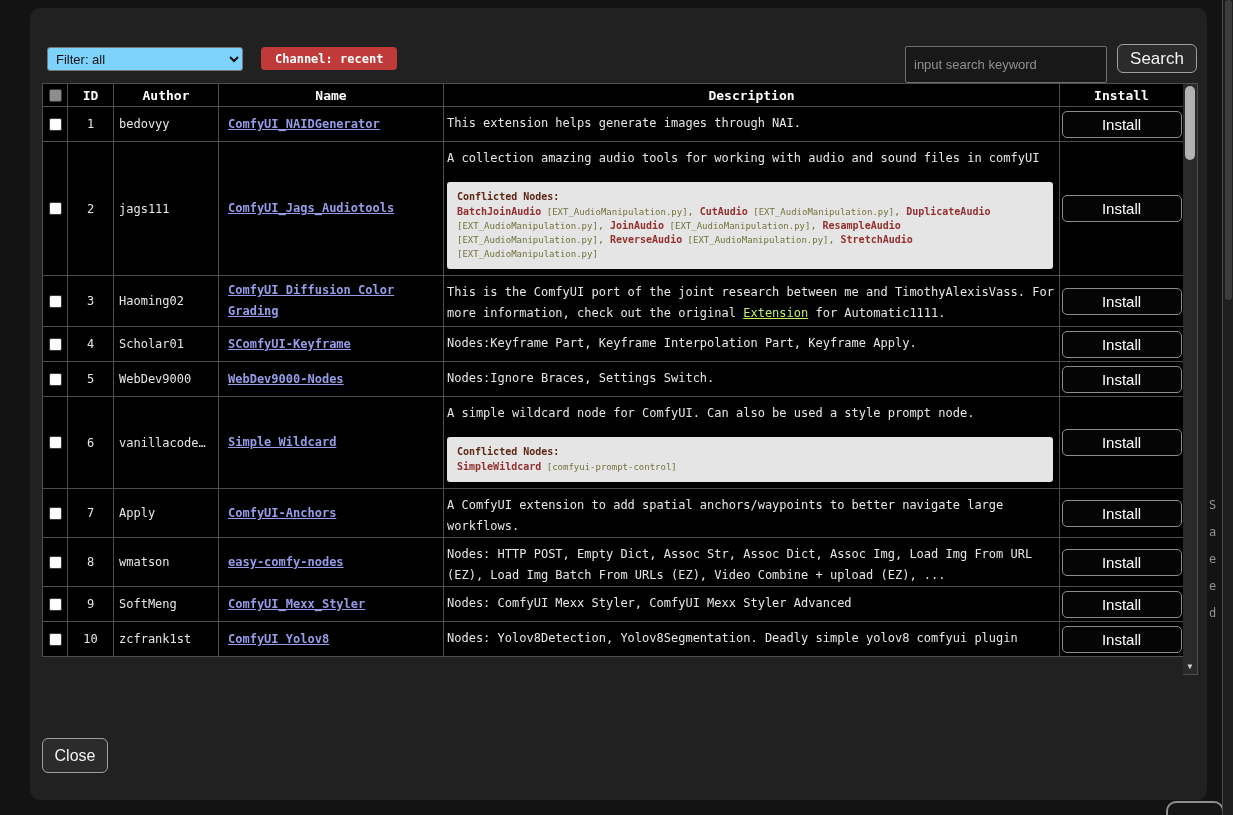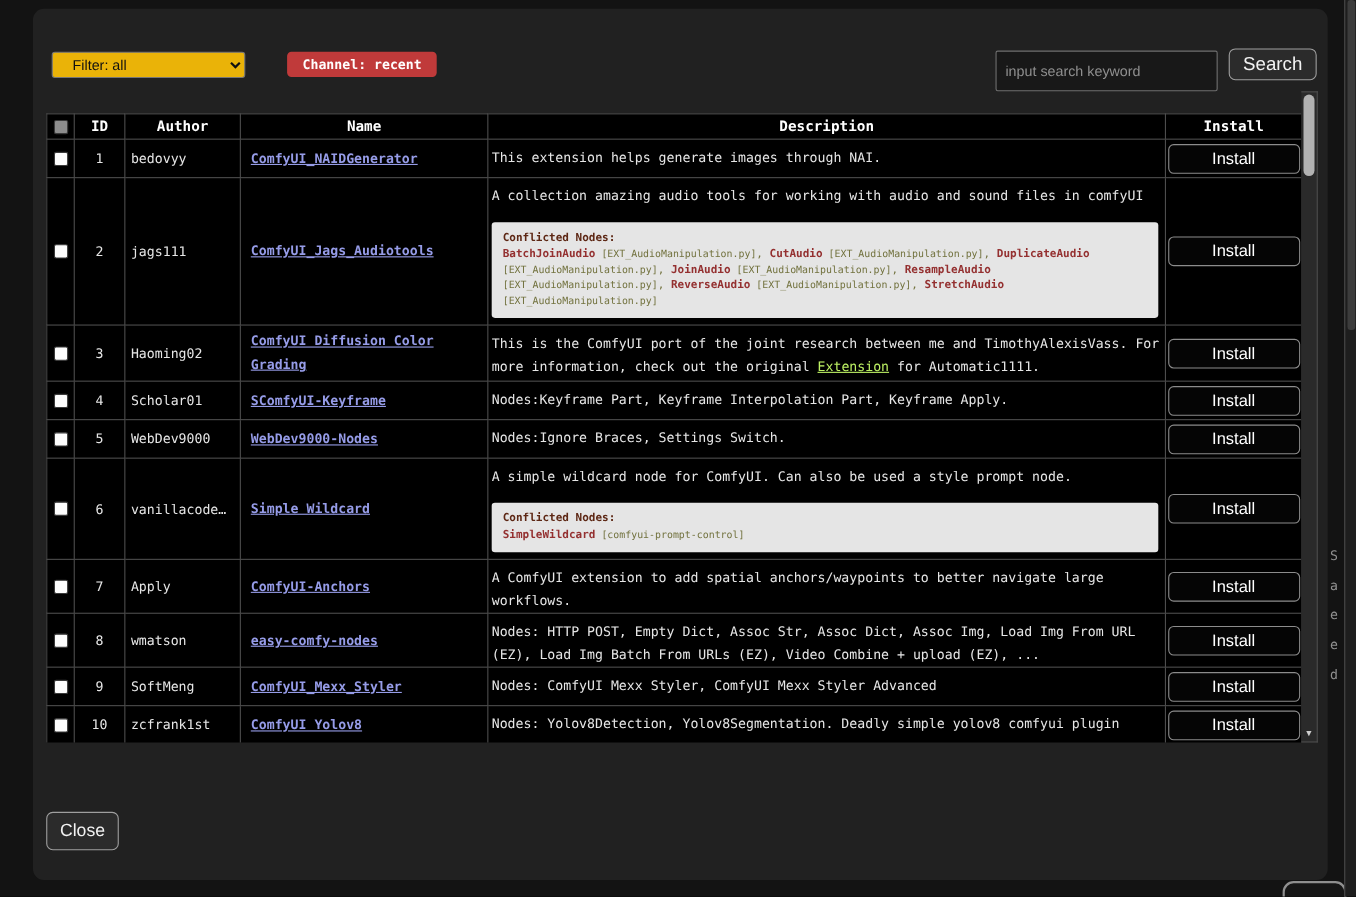--- a/index.html
+++ b/index.html
@@ -2,41 +2,41 @@
 <html><head>
 <meta charset="utf-8">
 <style>
   * { margin:0; padding:0; box-sizing:border-box; }
   html,body { width:1233px; height:815px; overflow:hidden; background:#131313; }
   body { position:relative; font-family:"DejaVu Sans Mono", monospace; }
 
   .dialog { position:absolute; left:30px; top:8px; width:1177px; height:792px;
             background:#212121; border-radius:10px; }
 
-  .filter-select { position:absolute; left:17px; top:39px; width:176px; height:24px;
-    background:#eab308; color:#111; border:1px solid #777; border-radius:3px;
-    font:13px "Liberation Sans", sans-serif; padding:0 14px; }
+  .filter-select { position:absolute; left:17px; top:39px; width:196px; height:24px;
+    background:#7dd3fc; color:#111; border:1px solid #777; border-radius:3px;
+    font:13px "Liberation Sans", sans-serif; padding:0 4px; }
 
   .channel-badge { position:absolute; left:231px; top:39px; height:23px;
     background:#c03a3a; color:#fff; font:bold 12px "DejaVu Sans Mono", monospace;
     padding:0 14px; border-radius:4px; display:flex; align-items:center; cursor:pointer; }
 
   .search-input { position:absolute; left:875px; top:38px; width:202px; height:37px;
     background:#181818; border:1px solid #6f6f6f; border-radius:2px; color:#ddd;
     font:13px "Liberation Sans", sans-serif; padding:0 8px; }
   .search-input::placeholder { color:#8f8f8f; }
 
   .btn { background:#2b2b2b; color:#f2f2f2; border:1px solid #9f9f9f; border-radius:6px;
     font-family:"Liberation Sans", sans-serif; cursor:pointer; }
   .search-btn { position:absolute; left:1087px; top:36px; width:80px; height:29px; font-size:17px; }
   .close-btn  { position:absolute; left:12px; top:730px; width:66px; height:35px; font-size:16px; }
 
   .table-area { position:absolute; left:12px; top:75px; width:1156px; height:592px; display:flex; }
   .table-clip { width:1141px; height:592px; overflow:hidden; }
-  table { border-collapse:collapse; table-layout:fixed; width:1141px; background:#000;margin-top:20px; }
+  table { border-collapse:collapse; table-layout:fixed; width:1141px; background:#000; }
   th,td { border:1px solid #4d4d4d; }
   th { background:#000; color:#fff; font:bold 13px "DejaVu Sans Mono", monospace;
        height:23px; text-align:center; }
   td { color:#e6e6e6; font:12px "DejaVu Sans Mono", monospace; height:35px; vertical-align:middle; }
   .c-check { text-align:center; }
   .c-id { text-align:center; }
   .c-author { padding:0 4px 0 5px; overflow:hidden; white-space:nowrap; }
   .c-name { padding:4px 4px 4px 9px; line-height:21px; }
   .name-link { color:#969ce8; font-weight:bold; text-decoration:underline; cursor:pointer; }
   .c-desc { padding:6px 4px 0 3px; vertical-align:top; line-height:21px; }

